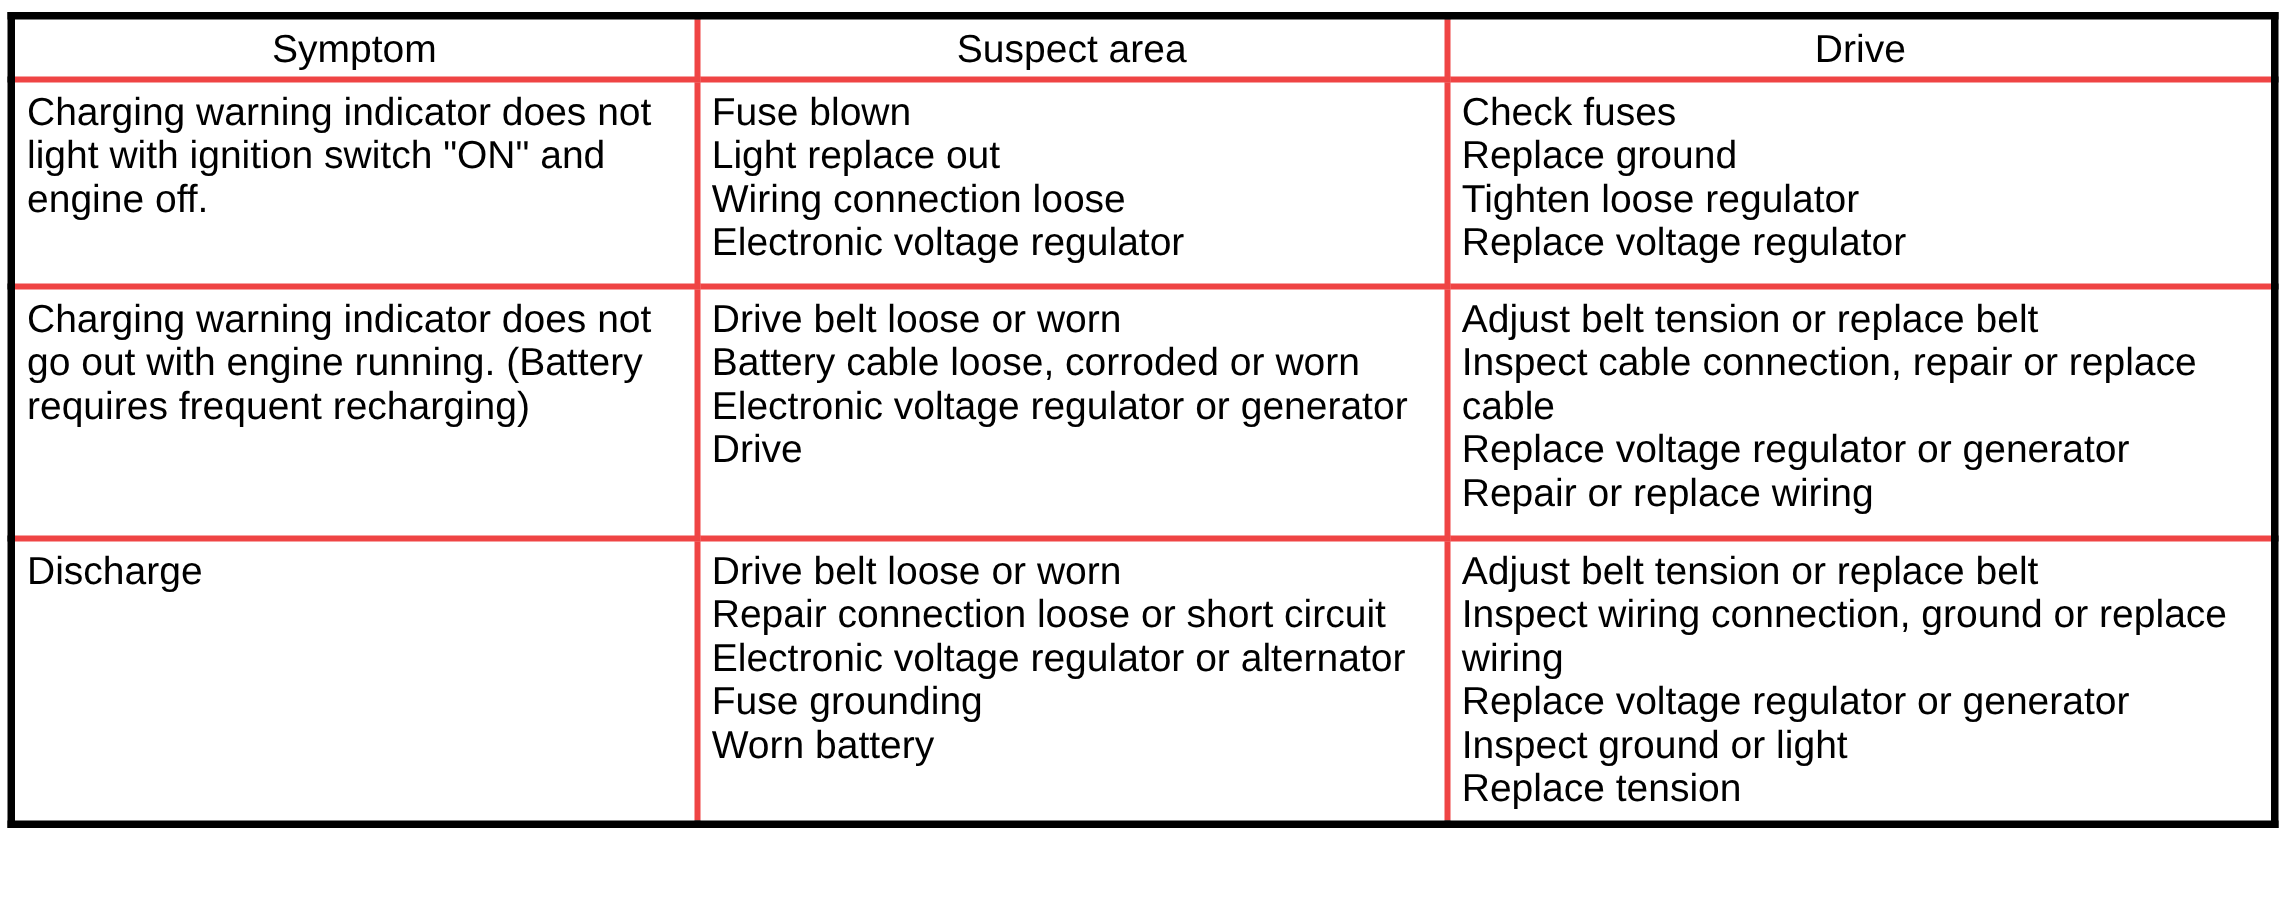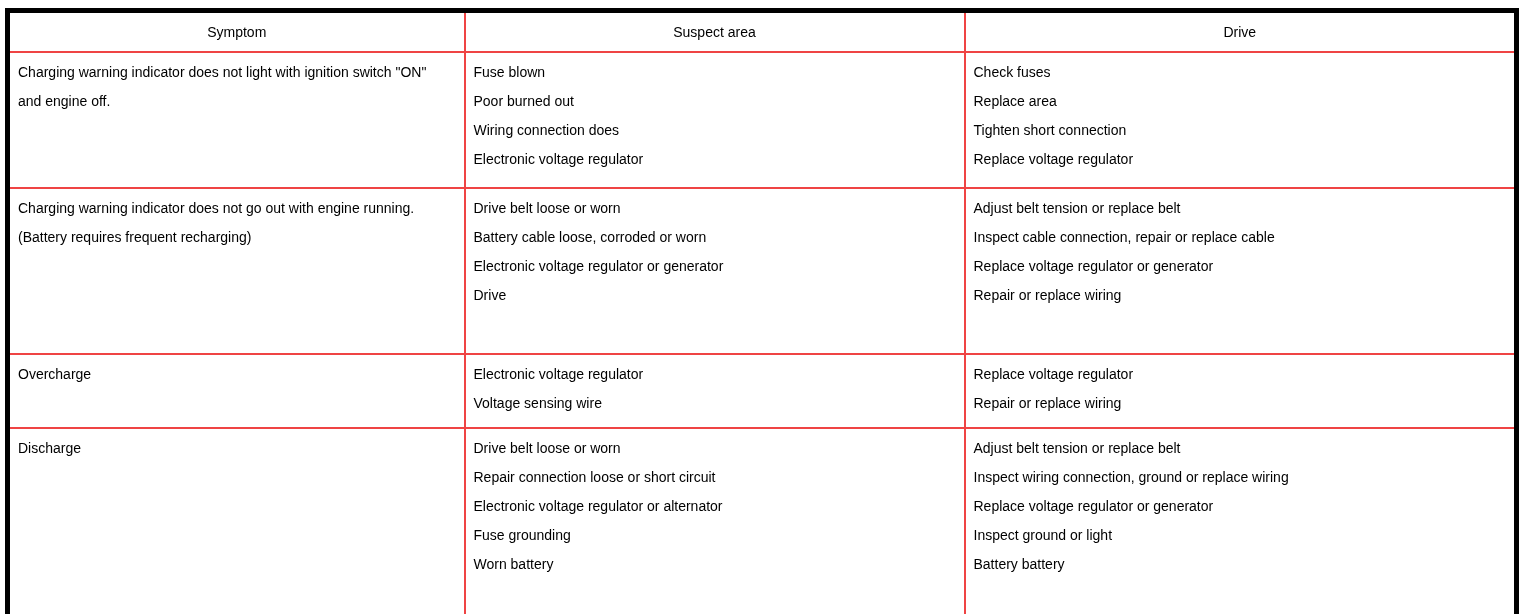--- a/index.html
+++ b/index.html
@@ -21,22 +21,22 @@
     border-collapse: collapse;
     table-layout: fixed;
     width: 1509px;
     background: #ffffff;
     border: 5px solid #000000;
   }
   col.col-symptom { width: 457px; }
   col.col-suspect { width: 500px; }
   col.col-remedy  { width: 552px; }
   th, td {
-    border: 2px solid #ef4444;
-    font-size: 14px;
+    border: 4px solid #ef4444;
+    font-size: 26px;
     line-height: 29px;
     font-weight: 400;
     vertical-align: top;
     overflow: hidden;
   }
   th {
     text-align: center;
     height: 34px;
     padding: 2px 4px;
     vertical-align: middle;
@@ -69,75 +69,62 @@
         <th>Drive</th>
       </tr>
     </thead>
     <tbody>
         <tr class="body-row-0">
           <td>
             <div class="cell-line">Charging warning indicator does not light with ignition switch "ON" and engine off.</div>
           </td>
           <td>
             <div class="cell-line">Fuse blown</div>
-            <div class="cell-line">Poor burned out</div>
-            <div class="cell-line">Wiring connection does</div>
+            <div class="cell-line">Light replace out</div>
+            <div class="cell-line">Wiring connection loose</div>
             <div class="cell-line">Electronic voltage regulator</div>
           </td>
           <td>
             <div class="cell-line">Check fuses</div>
-            <div class="cell-line">Replace area</div>
-            <div class="cell-line">Tighten short connection</div>
+            <div class="cell-line">Replace ground</div>
+            <div class="cell-line">Tighten loose regulator</div>
             <div class="cell-line">Replace voltage regulator</div>
           </td>
         </tr>
         <tr class="body-row-1">
           <td>
             <div class="cell-line">Charging warning indicator does not go out with engine running. (Battery requires frequent recharging)</div>
           </td>
           <td>
             <div class="cell-line">Drive belt loose or worn</div>
             <div class="cell-line">Battery cable loose, corroded or worn</div>
             <div class="cell-line">Electronic voltage regulator or generator</div>
             <div class="cell-line">Drive</div>
           </td>
           <td>
             <div class="cell-line">Adjust belt tension or replace belt</div>
             <div class="cell-line">Inspect cable connection, repair or replace cable</div>
             <div class="cell-line">Replace voltage regulator or generator</div>
             <div class="cell-line">Repair or replace wiring</div>
           </td>
         </tr>
-        <tr class="body-row-2">
-          <td>
-            <div class="cell-line">Overcharge</div>
-          </td>
-          <td>
-            <div class="cell-line">Electronic voltage regulator</div>
-            <div class="cell-line">Voltage sensing wire</div>
-          </td>
-          <td>
-            <div class="cell-line">Replace voltage regulator</div>
-            <div class="cell-line">Repair or replace wiring</div>
-          </td>
-        </tr>
         <tr class="body-row-3">
           <td>
             <div class="cell-line">Discharge</div>
           </td>
           <td>
             <div class="cell-line">Drive belt loose or worn</div>
             <div class="cell-line">Repair connection loose or short circuit</div>
             <div class="cell-line">Electronic voltage regulator or alternator</div>
             <div class="cell-line">Fuse grounding</div>
             <div class="cell-line">Worn battery</div>
           </td>
           <td>
             <div class="cell-line">Adjust belt tension or replace belt</div>
             <div class="cell-line">Inspect wiring connection, ground or replace wiring</div>
             <div class="cell-line">Replace voltage regulator or generator</div>
             <div class="cell-line">Inspect ground or light</div>
-            <div class="cell-line">Battery battery</div>
+            <div class="cell-line">Replace tension</div>
           </td>
         </tr>
       </tbody>
   </table>
 </div>
 
 </body></html>

